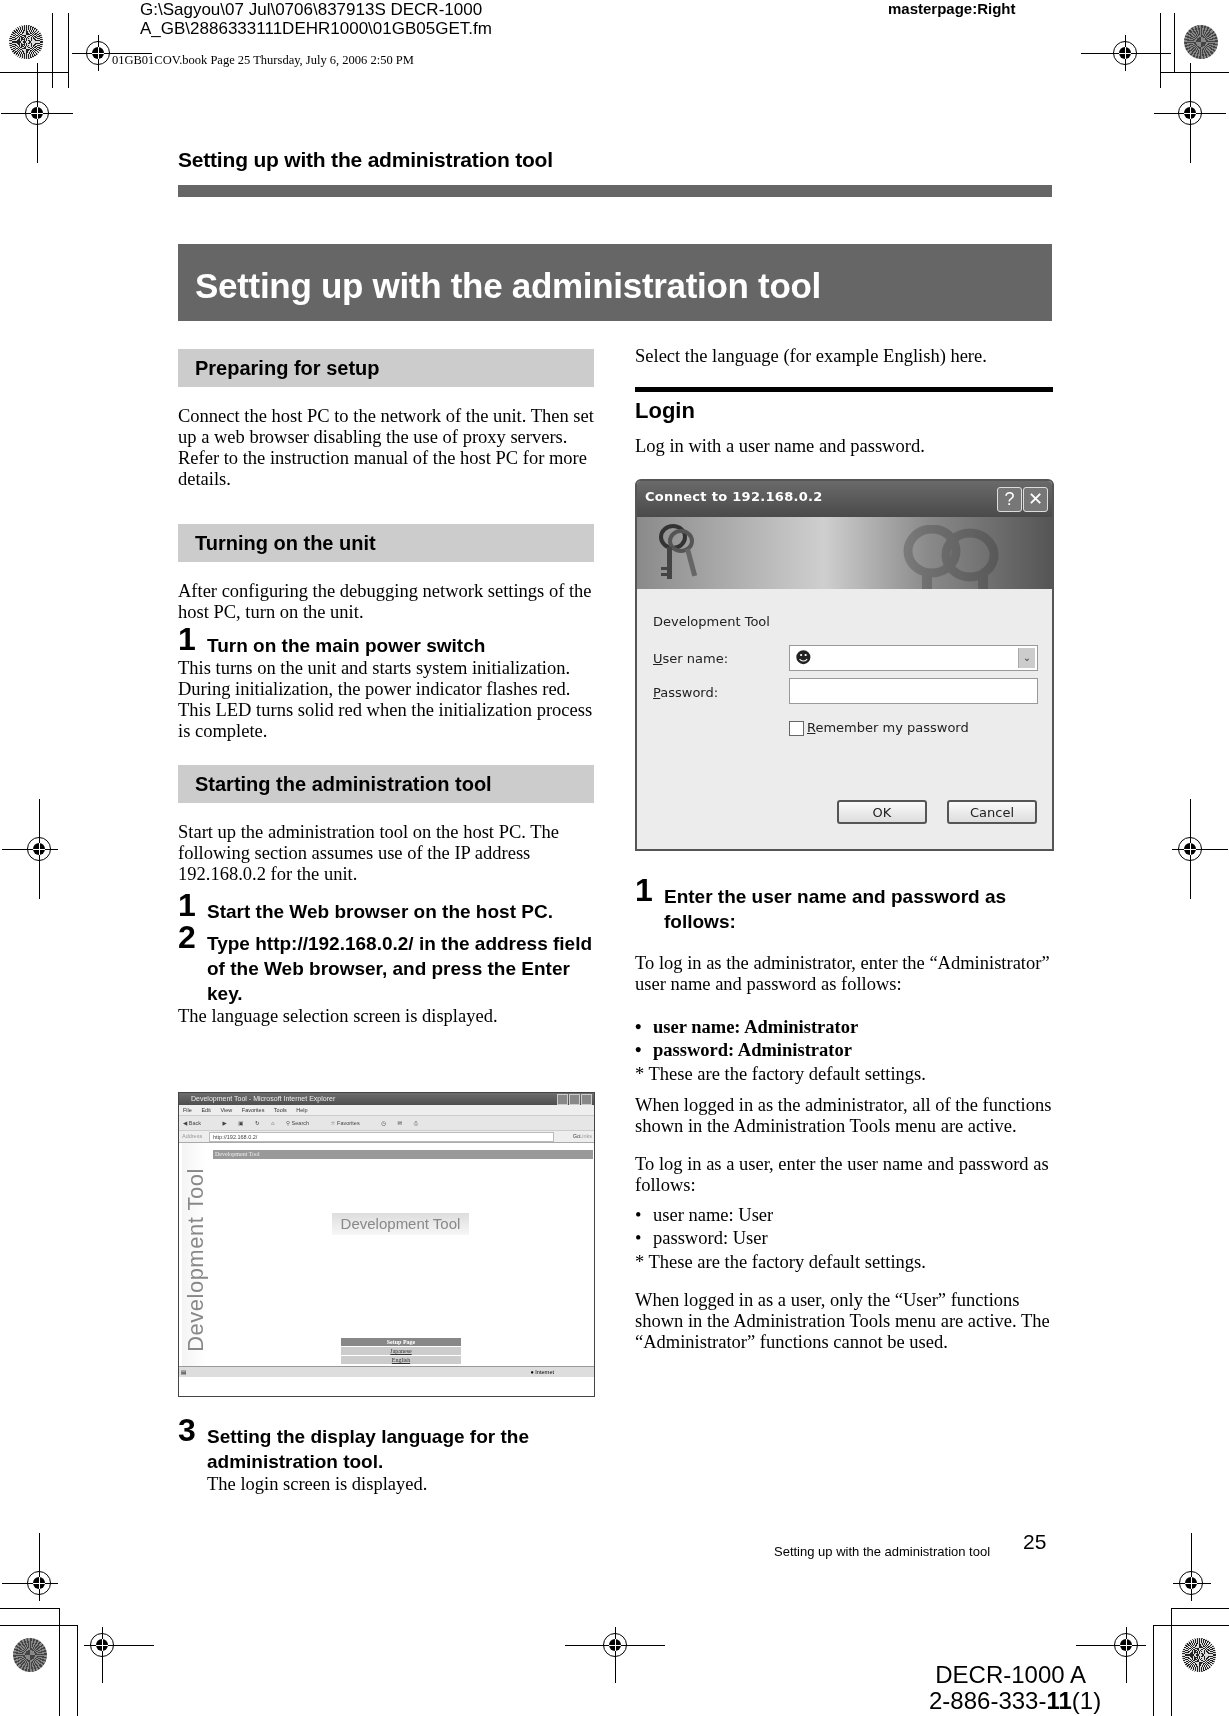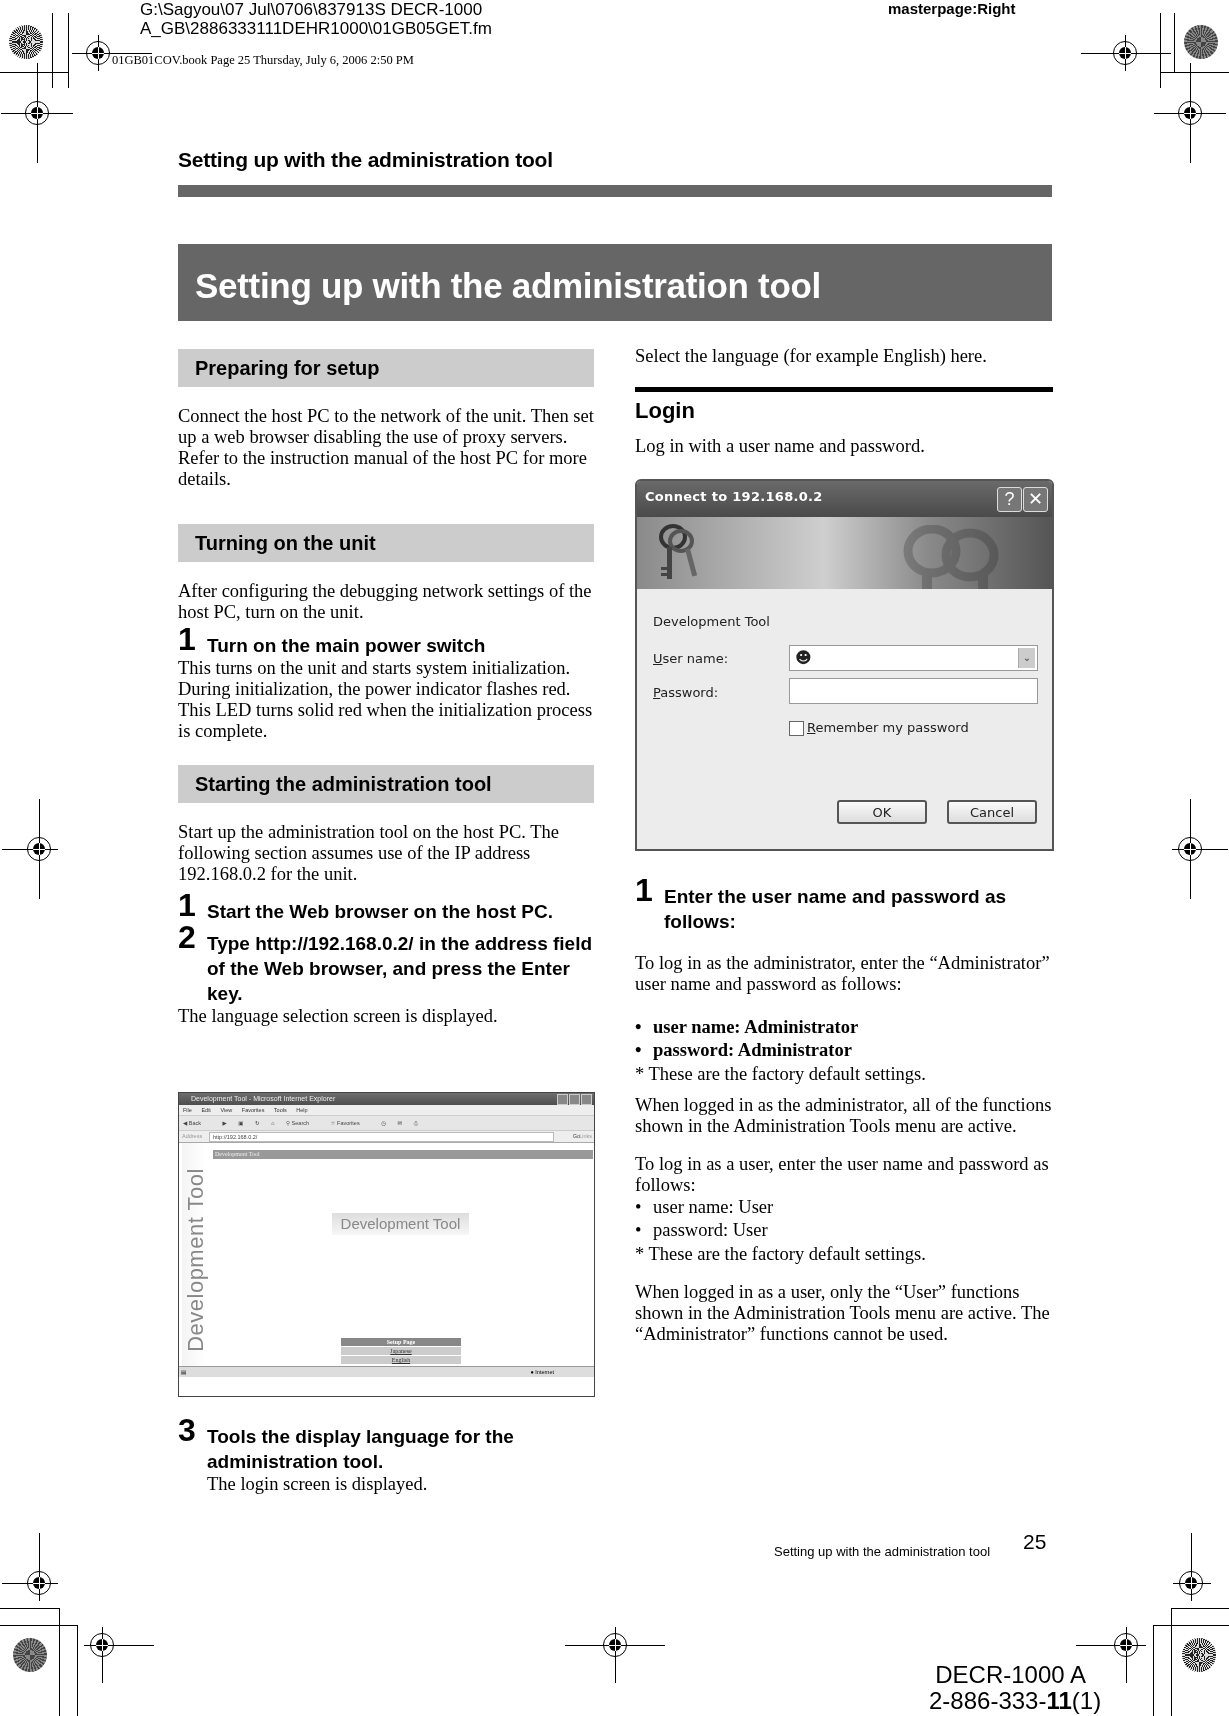--- a/index.html
+++ b/index.html
@@ -292,21 +292,21 @@
     <div class="b-status">
       <span style="position:absolute;left:2px;">▤</span>
       <span class="zone">● <span>Internet</span></span>
     </div>
   </div>
 </div>
 
 <div class="col" style="left:178px;top:1424px;width:416px;">
   <div class="step sans">
     <span class="num">3</span>
-    <div>Tools the display language for the administration tool.</div>
+    <div>Setting the display language for the administration tool.</div>
   </div>
   <div class="para" style="padding-left:29px;">The login screen is displayed.</div>
 </div>
 
 <div class="col" style="left:635px;top:346px;width:418px;">
   <div class="para">Select the language (for example English) here.</div>
   <div style="height:5px;background:#000;margin-top:20px;"></div>
   <div class="sans" style="font-size:22px;font-weight:bold;margin-top:6px;">Login</div>
   <div class="para" style="margin-top:12px;">Log in with a user name and password.</div>
 </div>
@@ -356,21 +356,21 @@
     <div>Enter the user name and password as follows:</div>
   </div>
   <div class="para" style="margin-top:19px;">To log in as the administrator, enter the “Administrator” user name and password as follows:</div>
   <div style="margin-top:21px;font-weight:bold;">
     <div class="bullet">user name: Administrator</div>
     <div class="bullet">password: Administrator</div>
   </div>
   <div class="para" style="margin-top:2px;">* These are the factory default settings.</div>
   <div class="para" style="margin-top:10px;">When logged in as the administrator, all of the functions shown in the Administration Tools menu are active.</div>
   <div class="para" style="margin-top:17px;">To log in as a user, enter the user name and password as follows:</div>
-  <div style="margin-top:0;">
+  <div style="margin-top:8px;">
     <div class="bullet">user name: User</div>
     <div class="bullet">password: User</div>
   </div>
   <div class="para" style="margin-top:2px;">* These are the factory default settings.</div>
   <div class="para" style="margin-top:17px;">When logged in as a user, only the “User” functions shown in the Administration Tools menu are active. The “Administrator” functions cannot be used.</div>
 </div>
 
 <div class="abs sans" style="left:774px;top:1544px;font-size:13px;">Setting up with the administration tool</div>
 <div class="abs sans" style="left:1023px;top:1530px;font-size:21px;">25</div>
 <div class="abs sans" style="left:929px;top:1662px;font-size:24px;line-height:26px;text-align:right;width:157px;">

